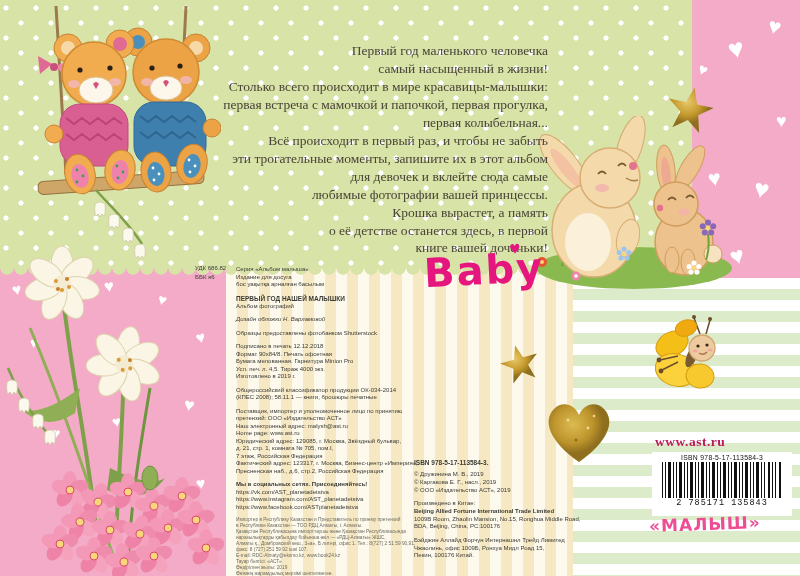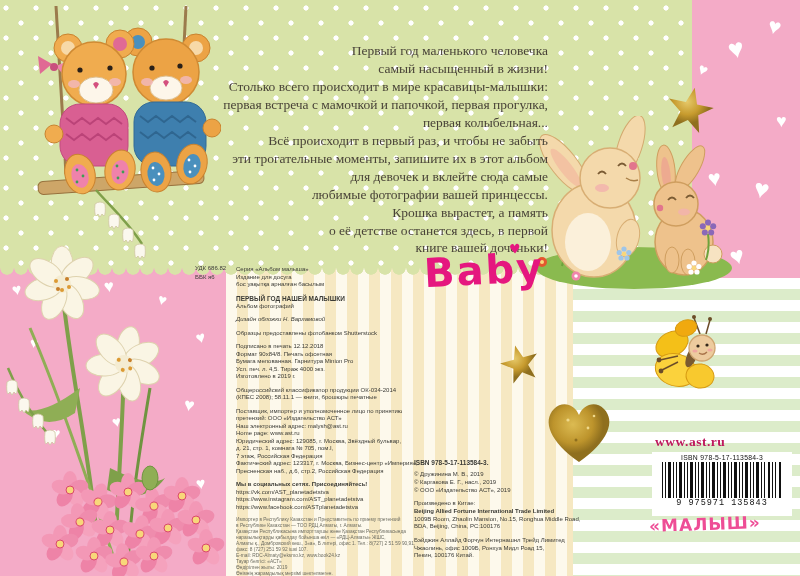--- a/index.html
+++ b/index.html
@@ -437,18 +437,18 @@
   <div class="baby">
     <span>Baby</span>
     <span class="baby-heart">♥</span>
   </div>
 
   <div class="ast-site">www.ast.ru</div>
 
   <div class="barcode">
     <div class="isbn-small">ISBN 978-5-17-113584-3</div>
     <div class="bars"></div>
-    <div class="digits">9 975971 135843</div>
+    <div class="digits">2 785171 135843</div>
   </div>
 
   <div class="malysh">«МАЛЫШ»</div>
 
 </div>
 
 </body></html>

